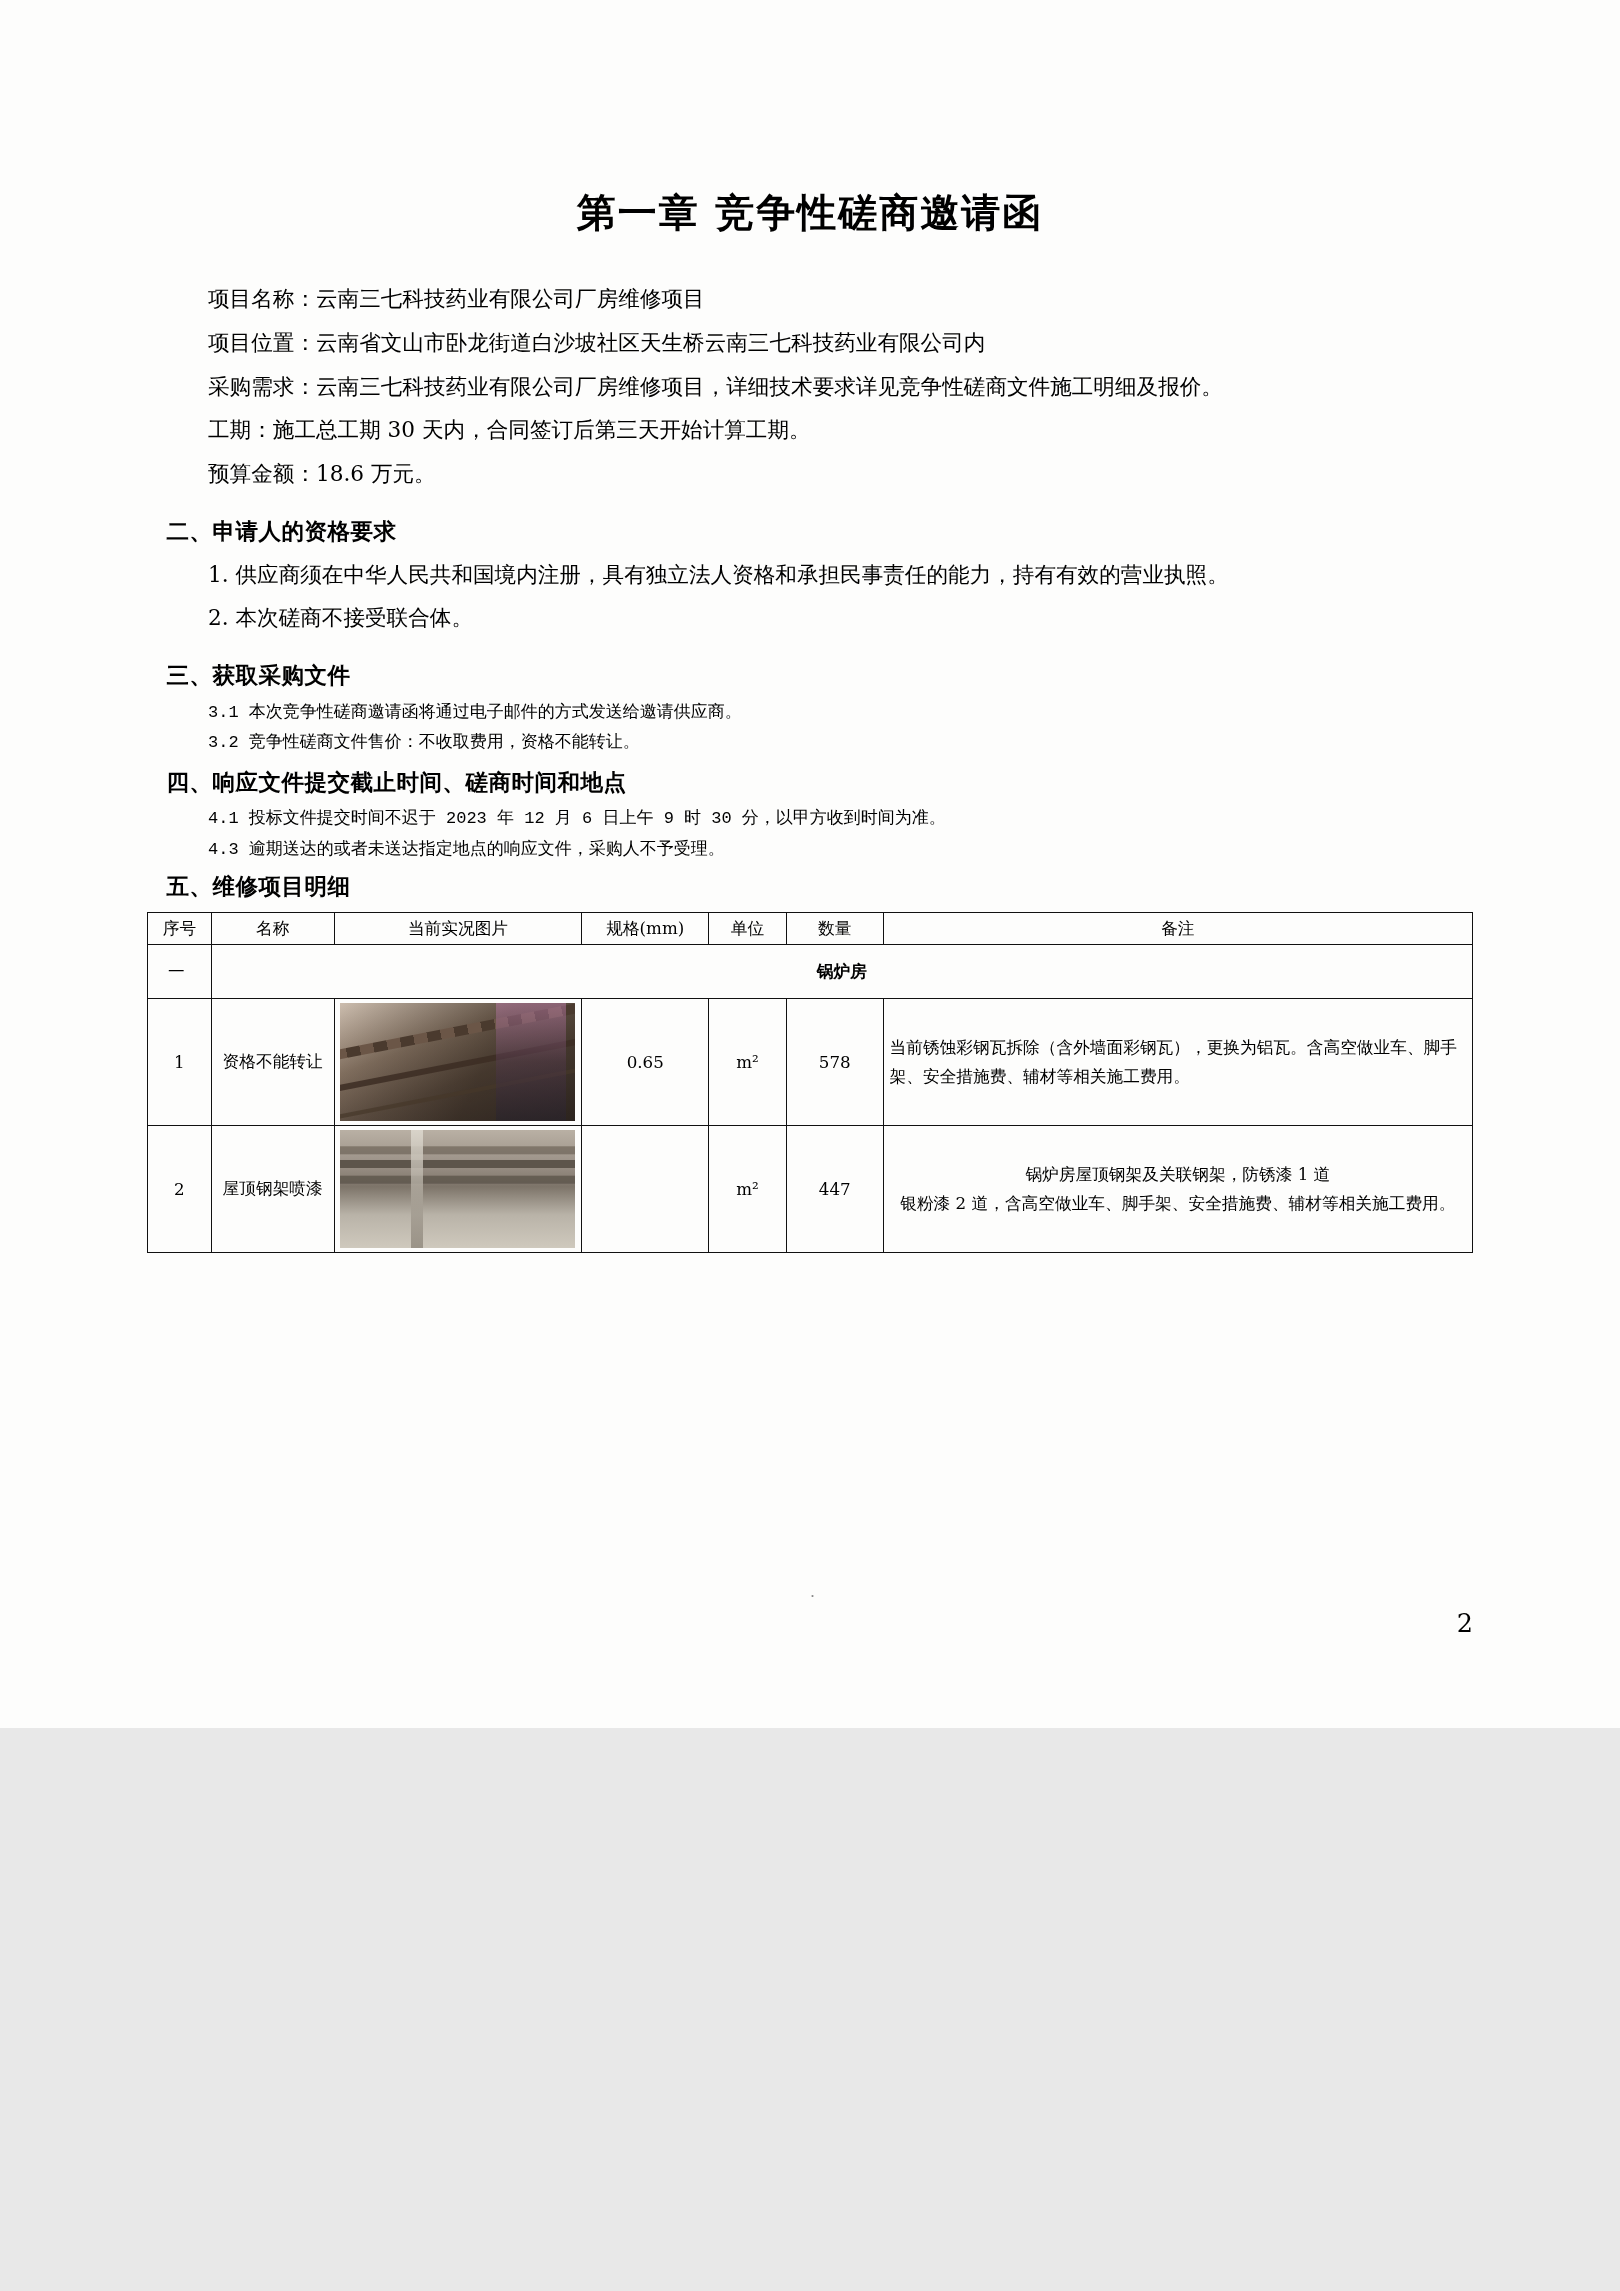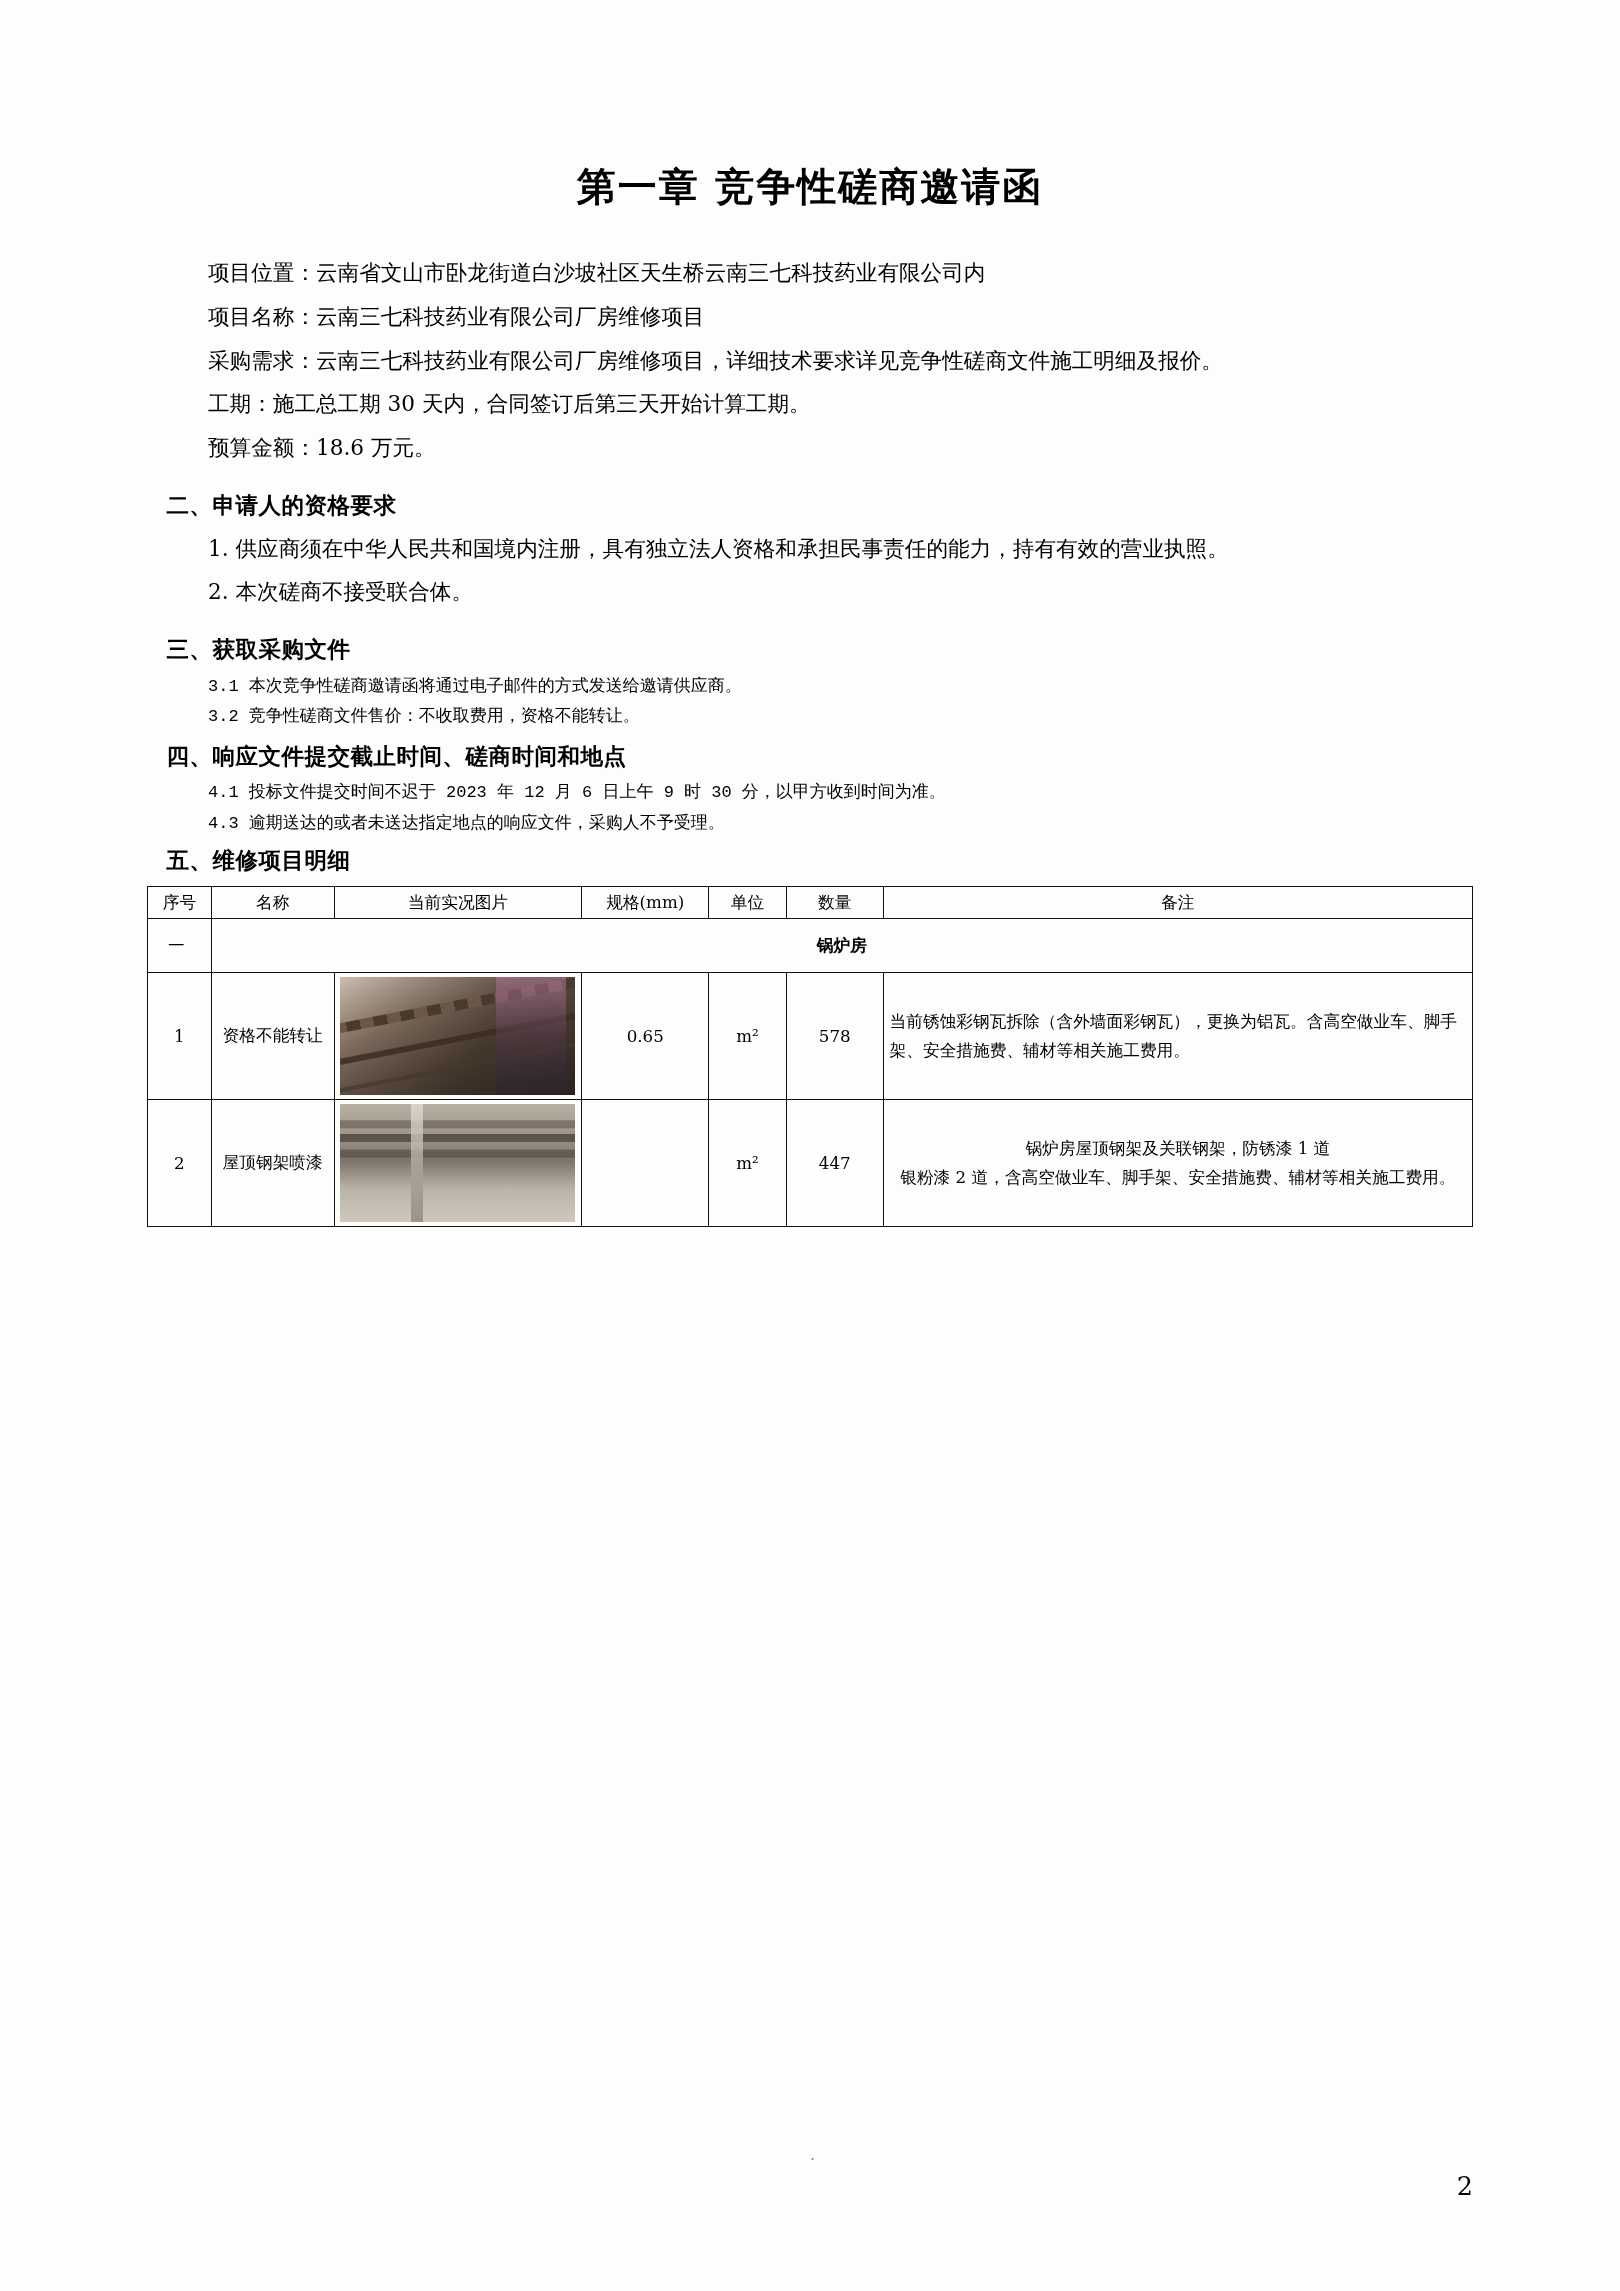--- a/index.html
+++ b/index.html
@@ -6,25 +6,25 @@
     margin: 0;
     padding: 0;
     background: #e8e8e8;
   }
   body {
     font-family: "DejaVu Serif", "Liberation Serif", serif;
   }
   .page {
     position: relative;
     width: 1620px;
-    height: 2291px;
+    height: 1728px;
     margin: 0 auto;
     background: #fdfdfc;
     box-sizing: border-box;
-    padding: 82px 147px 59px 147px;
+    padding: 108px 147px 59px 147px;
     overflow: hidden;
   }
   .doc-title {
     text-align: center;
     font-size: 39px;
     font-weight: bold;
     letter-spacing: 2px;
     margin: 78px 0 39px 0;
     font-family: "DejaVu Serif", "Liberation Serif", serif;
   }
@@ -154,24 +154,24 @@
   }
 </style>
 </head>
 <body>
 
 <div class="page">
 
   <div class="doc-title">第一章 竞争性磋商邀请函</div>
 
   <div class="p-block">
+    <span class="lead"></span><span>项目名称：云南三七科技药业有限公司厂房维修项目</span>
+  </div>
+  <div class="p-block">
     <span class="lead"></span><span>项目位置：云南省文山市卧龙街道白沙坡社区天生桥云南三七科技药业有限公司内</span>
-  </div>
-  <div class="p-block">
-    <span class="lead"></span><span>项目名称：云南三七科技药业有限公司厂房维修项目</span>
   </div>
   <div class="p-block">
     <span class="lead"></span><span>采购需求：云南三七科技药业有限公司厂房维修项目，详细技术要求详见竞争性磋商文件施工明细及报价。</span>
   </div>
   <div class="p-block">
     <span class="lead"></span><span>工期：施工总工期 30 天内，合同签订后第三天开始计算工期。</span>
   </div>
   <div class="p-block">
     <span class="lead"></span><span>预算金额：18.6 万元。</span>
   </div>

